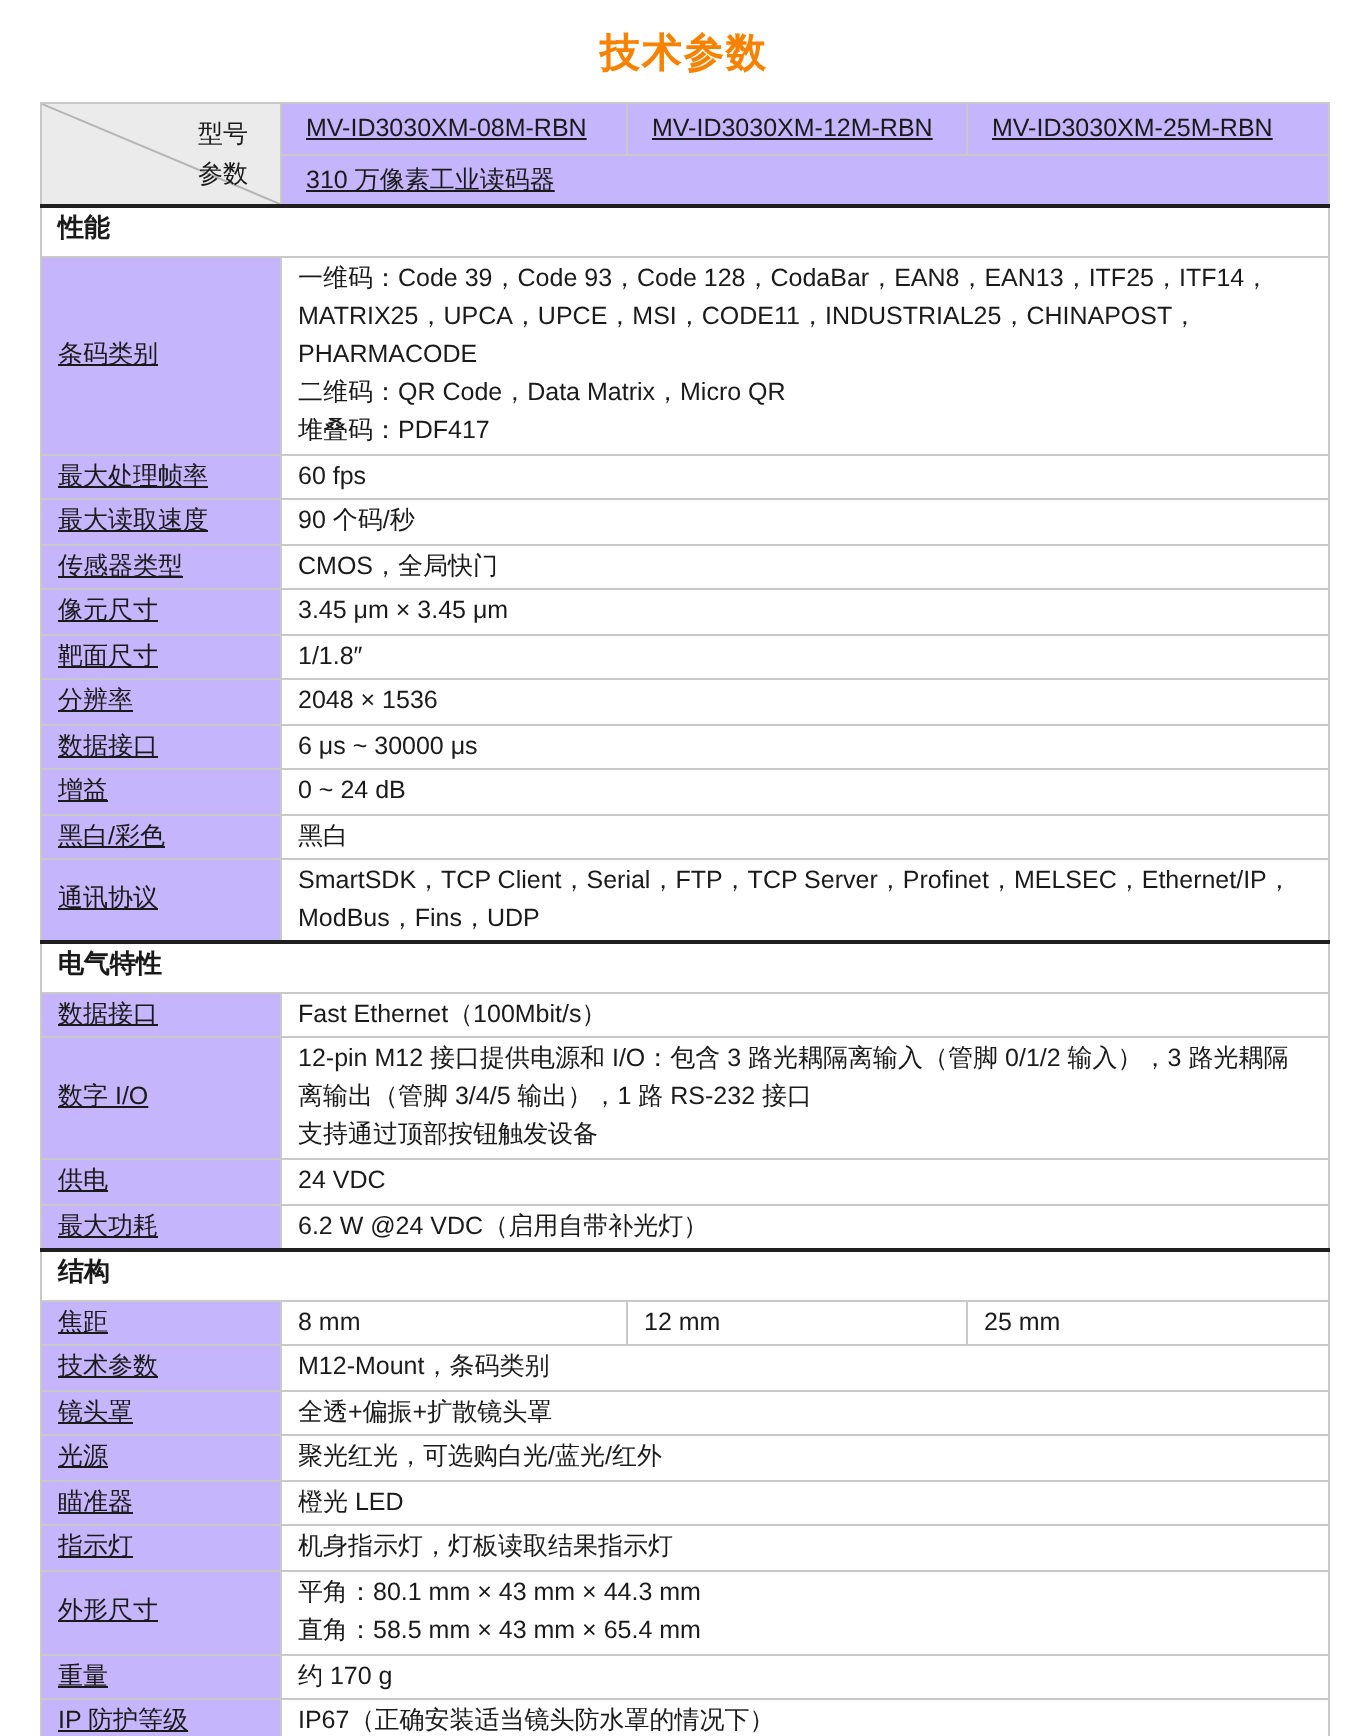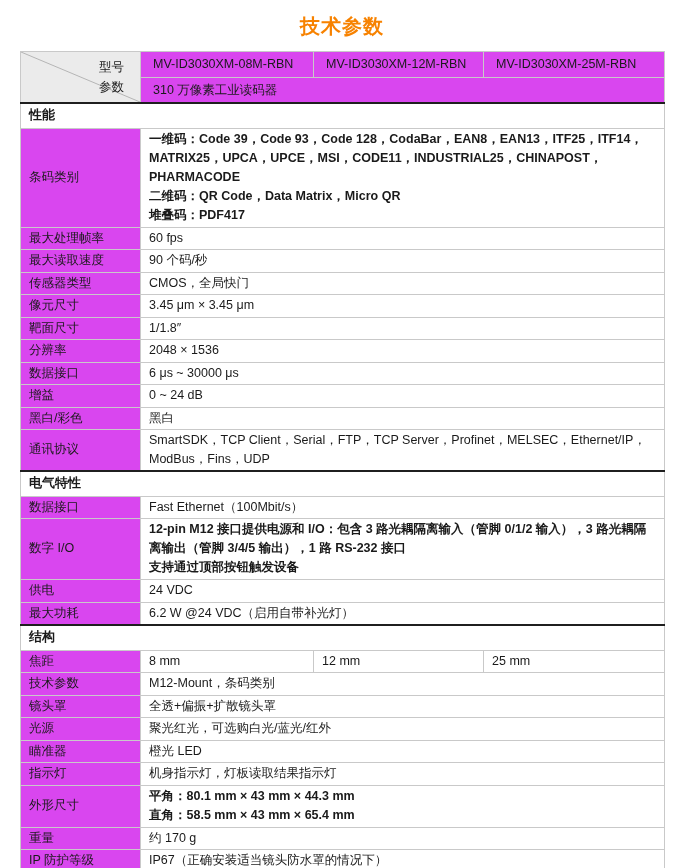--- a/index.html
+++ b/index.html
@@ -28,21 +28,21 @@
     color: #1a1a1a;
     border: 1px solid #aaaaaa;
   }
   table.spec td {
     border: 1px solid #c9c9c9;
     padding: 1px 8px 2px 8px;
     line-height: 18.5px;
     vertical-align: middle;
     overflow: hidden;
   }
-  td.gray { background: #d946ef; }
+  td.gray { background: #c4b5fd; text-decoration: underline; }
   td.white { background: #ffffff; }
   
   tr.hdr-row td { padding-top: 3px; padding-bottom: 3px; padding-left: 12px; }
   td.corner {
     position: relative;
     background: #ebebeb;
     padding: 0;
   }
   td.corner svg.diag {
     position: absolute; top: 0; left: 0;
@@ -50,24 +50,24 @@
     display: block;
   }
   .corner-top    { position: relative; text-align: right; padding: 3px 8px 0 8px; line-height: 18px; }
   .corner-bottom { position: relative; text-align: right;  padding: 2px 8px 3px 8px; line-height: 18px; }
   
   tr.section-row td {
     border-top: 2px solid #1f1f1f;
     background: #ffffff;
     font-weight: bold;
     font-size: 13px;
-    padding-top: 2px; padding-bottom: 3px;
+    padding-top: 2px; padding-bottom: 3px; font-family: Liberation Mono, monospace;
   }
   
-  td .vline { line-height: 19px; font-weight: bold; }
+  td .vline { line-height: 19px; }
 </style>
 </head>
 <body>
 
 <div class="page-title">技术参数</div>
 
 <table class="spec">
   <colgroup>
     <col style="width:120px">
     <col style="width:173px">

